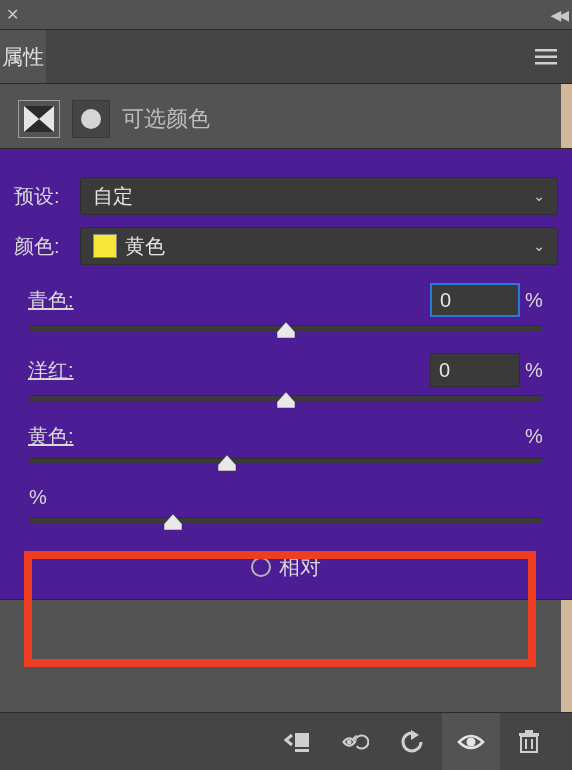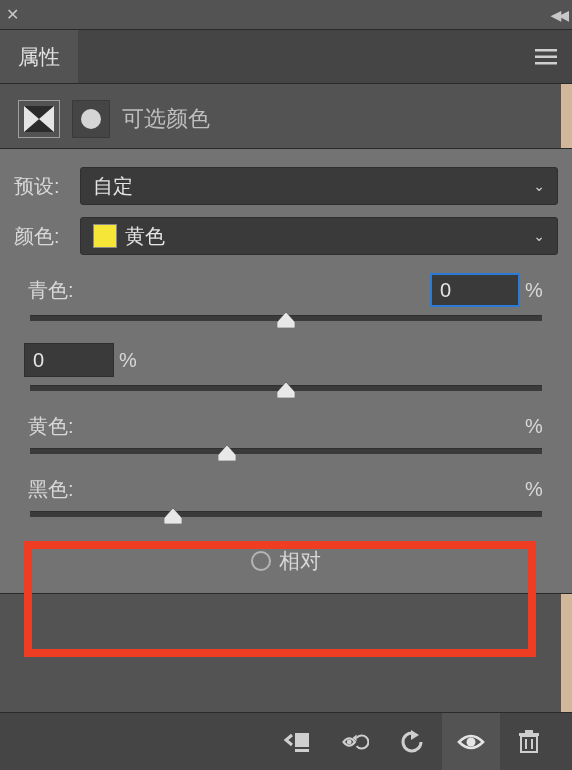--- a/index.html
+++ b/index.html
@@ -29,21 +29,21 @@
 
   
   .tabrow {
     height: 54px;
     background: #454545;
     display: flex;
     align-items: stretch;
     border-bottom: 1px solid #2a2a2a;
   }
   .tab {
-    padding: 0 18px;
+    padding: 0 2px;
     display: flex;
     align-items: center;
     background: #535353;
     position: relative;
     top: 0;
   }
   .tab span { color: #e0e0e0; font-size: 21px; }
   .hamburger {
     width: 52px;
     display: flex;
@@ -74,22 +74,22 @@
     background: #454545;
   }
   .mask-icon-box .circ {
     width: 20px; height: 20px; border-radius: 50%;
     background: #d5d5d5;
   }
   .header-title { color: #bfbfbf; font-size: 22px; }
 
   
   .panel {
-    background: #737373;
-    padding: 18px 14px 14px 14px;
+    background: #4c1d95;
+    padding: 28px 14px 14px 14px;
     border-top: 1px solid #2a2a2a;
     border-bottom: 1px solid #2a2a2a;
   }
 
   .row {
     display: flex;
     align-items: center;
     margin-bottom: 12px;
     gap: 10px;
   }
@@ -120,21 +120,21 @@
   }
 
   
   .slider-section { padding: 6px 6px 0 6px; position: relative; }
   .slider-group { margin-bottom: 22px; padding: 0 4px; }
   .slider-top {
     display: flex;
     align-items: center;
     margin-bottom: 8px;
   }
-  .slider-label { flex: 1; color: #d8d8d8; font-size: 20px; padding-left: 4px; }
+  .slider-label { flex: 1; color: #d8d8d8; font-size: 20px; padding-left: 4px; text-decoration: underline; }
   .num-input {
     width: 90px; height: 34px;
     background: #3a3a3a;
     border: 1px solid #2f2f2f;
     color: #e5e5e5;
     font-size: 20px;
     padding: 0 8px;
     outline: none;
   }
   .num-input.focused { border: 2px solid #2a7bd6; }
@@ -288,20 +288,21 @@
         <div class="thumb" style="left:50%">
           <svg viewBox="0 0 18 16">
               <polygon points="9,0 18,10 18,16 0,16 0,10" fill="#e8e8e8" stroke="#333" stroke-width="0.5"></polygon>
             </svg>
         </div>
       </div>
     </div>
 
     <div class="slider-group">
       <div class="slider-top">
+        <div class="slider-label">洋红:</div>
         <input class="num-input" value="0" style="">
         <div class="pct">%</div>
       </div>
       <div class="track">
         <div class="thumb" style="left:50%">
           <svg viewBox="0 0 18 16">
               <polygon points="9,0 18,10 18,16 0,16 0,10" fill="#e8e8e8" stroke="#333" stroke-width="0.5"></polygon>
             </svg>
         </div>
       </div>
@@ -316,21 +317,20 @@
         <div class="thumb" style="left:38.5%">
           <svg viewBox="0 0 18 16">
               <polygon points="9,0 18,10 18,16 0,16 0,10" fill="#e8e8e8" stroke="#333" stroke-width="0.5"></polygon>
             </svg>
         </div>
       </div>
     </div>
 
     <div class="slider-group">
       <div class="slider-top">
-        <div class="slider-label">黑色:</div>
         <div class="pct">%</div>
       </div>
       <div class="track">
         <div class="thumb" style="left:28%">
           <svg viewBox="0 0 18 16">
               <polygon points="9,0 18,10 18,16 0,16 0,10" fill="#e8e8e8" stroke="#333" stroke-width="0.5"></polygon>
             </svg>
         </div>
       </div>
     </div>

